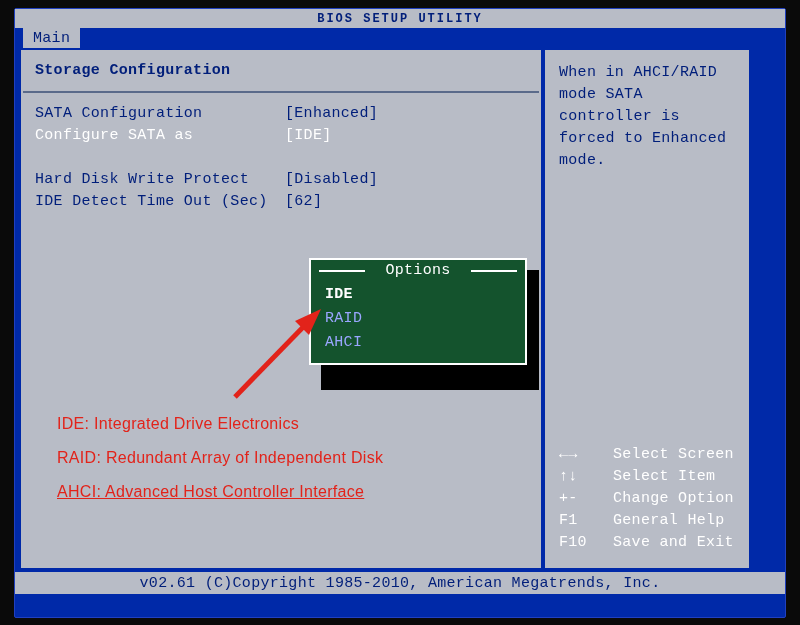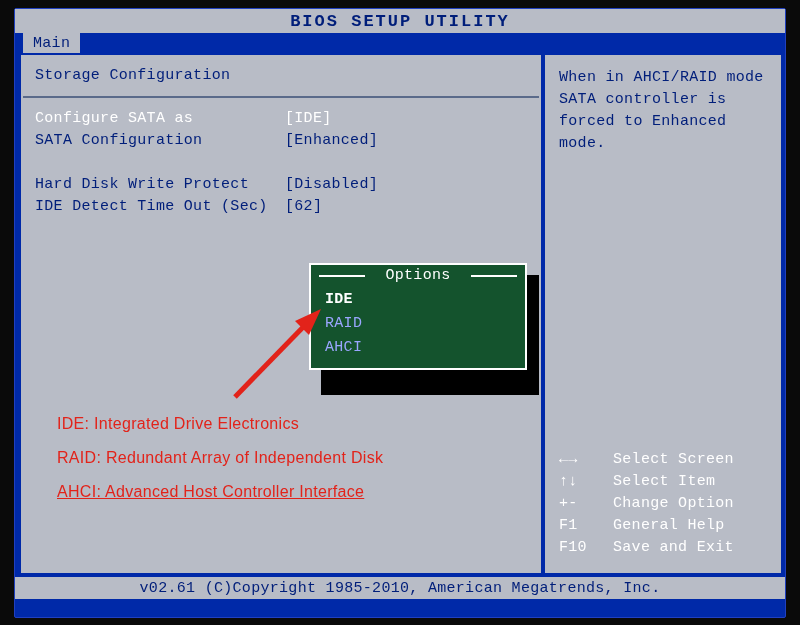--- a/index.html
+++ b/index.html
@@ -18,21 +18,21 @@
     background: #0029a8;
     border: 1px solid #2040c0;
     border-radius: 2px;
   }
   .titlebar {
     background: #b8bcc6;
     color: #001e7a;
     text-align: center;
     font-weight: bold;
     padding: 3px 0 2px 0;
-    font-size: 17px;
+    font-size: 12px;
     letter-spacing: 2px;
   }
   .tabrow {
     height: 22px;
     background: #0029a8;
     position: relative;
   }
   .tab {
     position: absolute;
     left: 8px; top: 0;
@@ -51,25 +51,25 @@
     top: 0;
     border: 2px solid #b8bcc6;
     background: #b8bcc6;
     padding: 10px 12px;
     color: #001e7a;
   }
   .panel.left {
     left: 0; width: 520px; height: 518px;
   }
   .panel.right {
-    left: 524px; width: 236px; height: 518px;
+    left: 524px; width: 204px; height: 518px;
   }
   .section-title {
     color: #001e7a;
-    font-weight: normal;
+    font-weight: bold;
     padding-bottom: 6px;
   }
   .hr {
     border-top: 2px solid #5a6a8a;
     margin: 6px -12px 10px -12px;
   }
   .row {
     display: flex;
     line-height: 22px;
   }
@@ -177,27 +177,27 @@
       <span>Main</span>
     </div>
   </div>
 
   <div class="workarea">
 
     <div class="panel left">
       <div class="section-title">Storage Configuration</div>
       <div class="hr"></div>
 
+      <div class="row">
+        <span class="label">SATA Configuration</span>
+        <span class="value">[Enhanced]</span>
+      </div>
       <div class="row selected">
         <span class="label">Configure SATA as</span>
         <span class="value">[IDE]</span>
-      </div>
-      <div class="row">
-        <span class="label">SATA Configuration</span>
-        <span class="value">[Enhanced]</span>
       </div>
 
       <div style="height:22px"></div>
 
       <div class="row">
         <span class="label">Hard Disk Write Protect</span>
         <span class="value">[Disabled]</span>
       </div>
       <div class="row">
         <span class="label">IDE Detect Time Out (Sec)</span>

